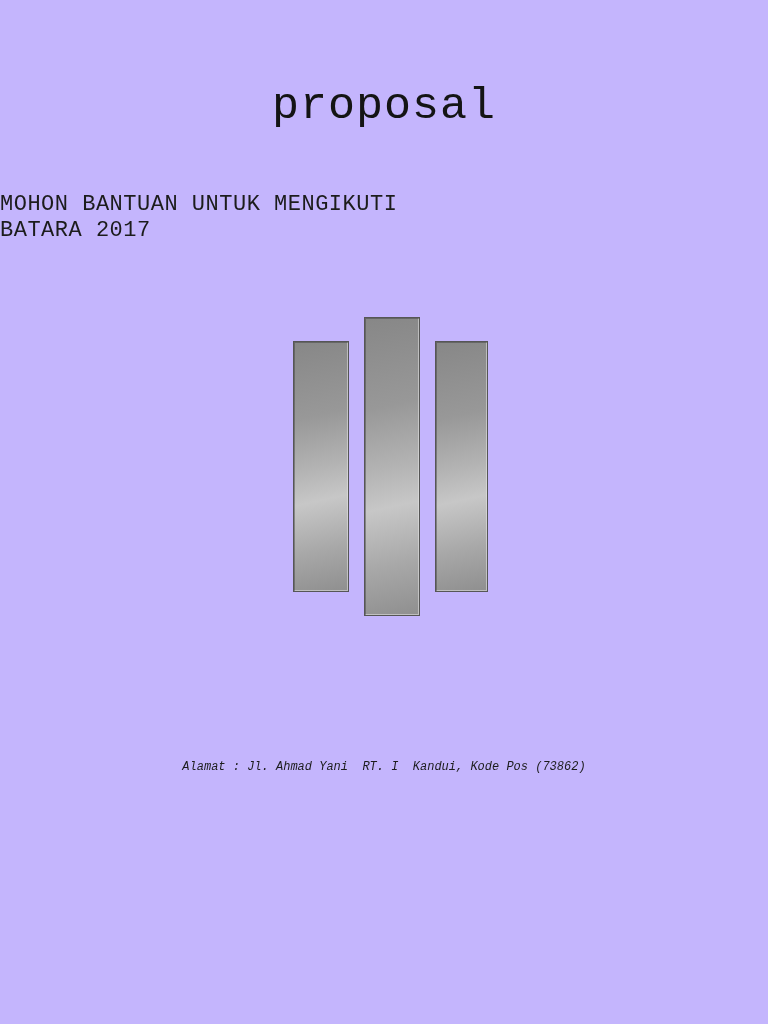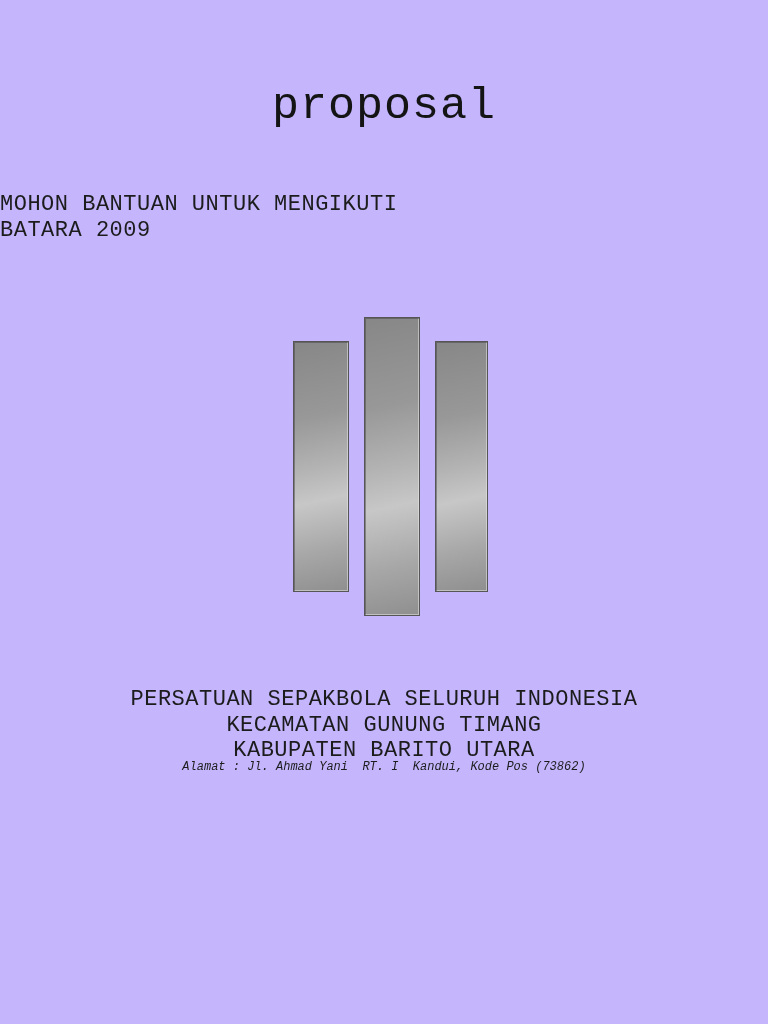--- a/index.html
+++ b/index.html
@@ -91,30 +91,25 @@
 </style>
 </head>
 <body>
 
 <div class="page">
 
   <div class="doc-title">proposal</div>
 
   <div class="subtitle-block">
     <div>MOHON BANTUAN UNTUK MENGIKUTI</div>
-    <div>BATARA 2009</div>
+    <div>BATARA 2017</div>
   </div>
 
   <div class="logo-block">
     <div class="logo-bar side-left"></div>
     <div class="logo-bar middle"></div>
     <div class="logo-bar side-right"></div>
   </div>
 
-  <div class="org-block">
-    <div>PERSATUAN SEPAKBOLA SELURUH INDONESIA</div>
-    <div>KECAMATAN GUNUNG TIMANG</div>
-    <div>KABUPATEN BARITO UTARA</div>
-  </div>
 
   <div class="address-line">Alamat : Jl. Ahmad Yani  RT. I  Kandui, Kode Pos (73862)</div>
 
 </div>
 
 </body></html>

